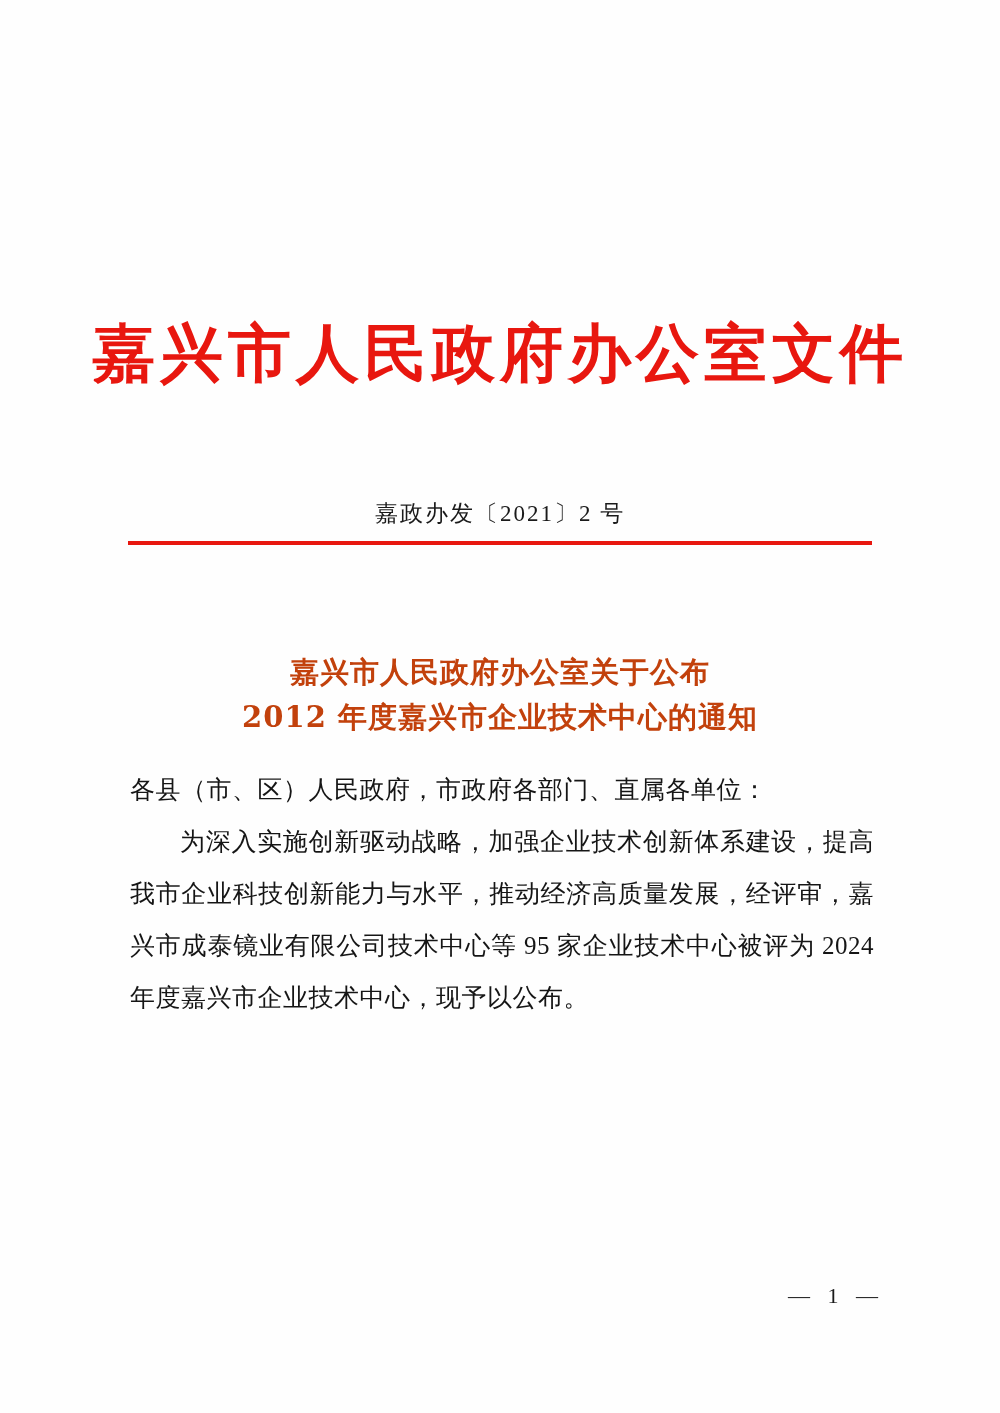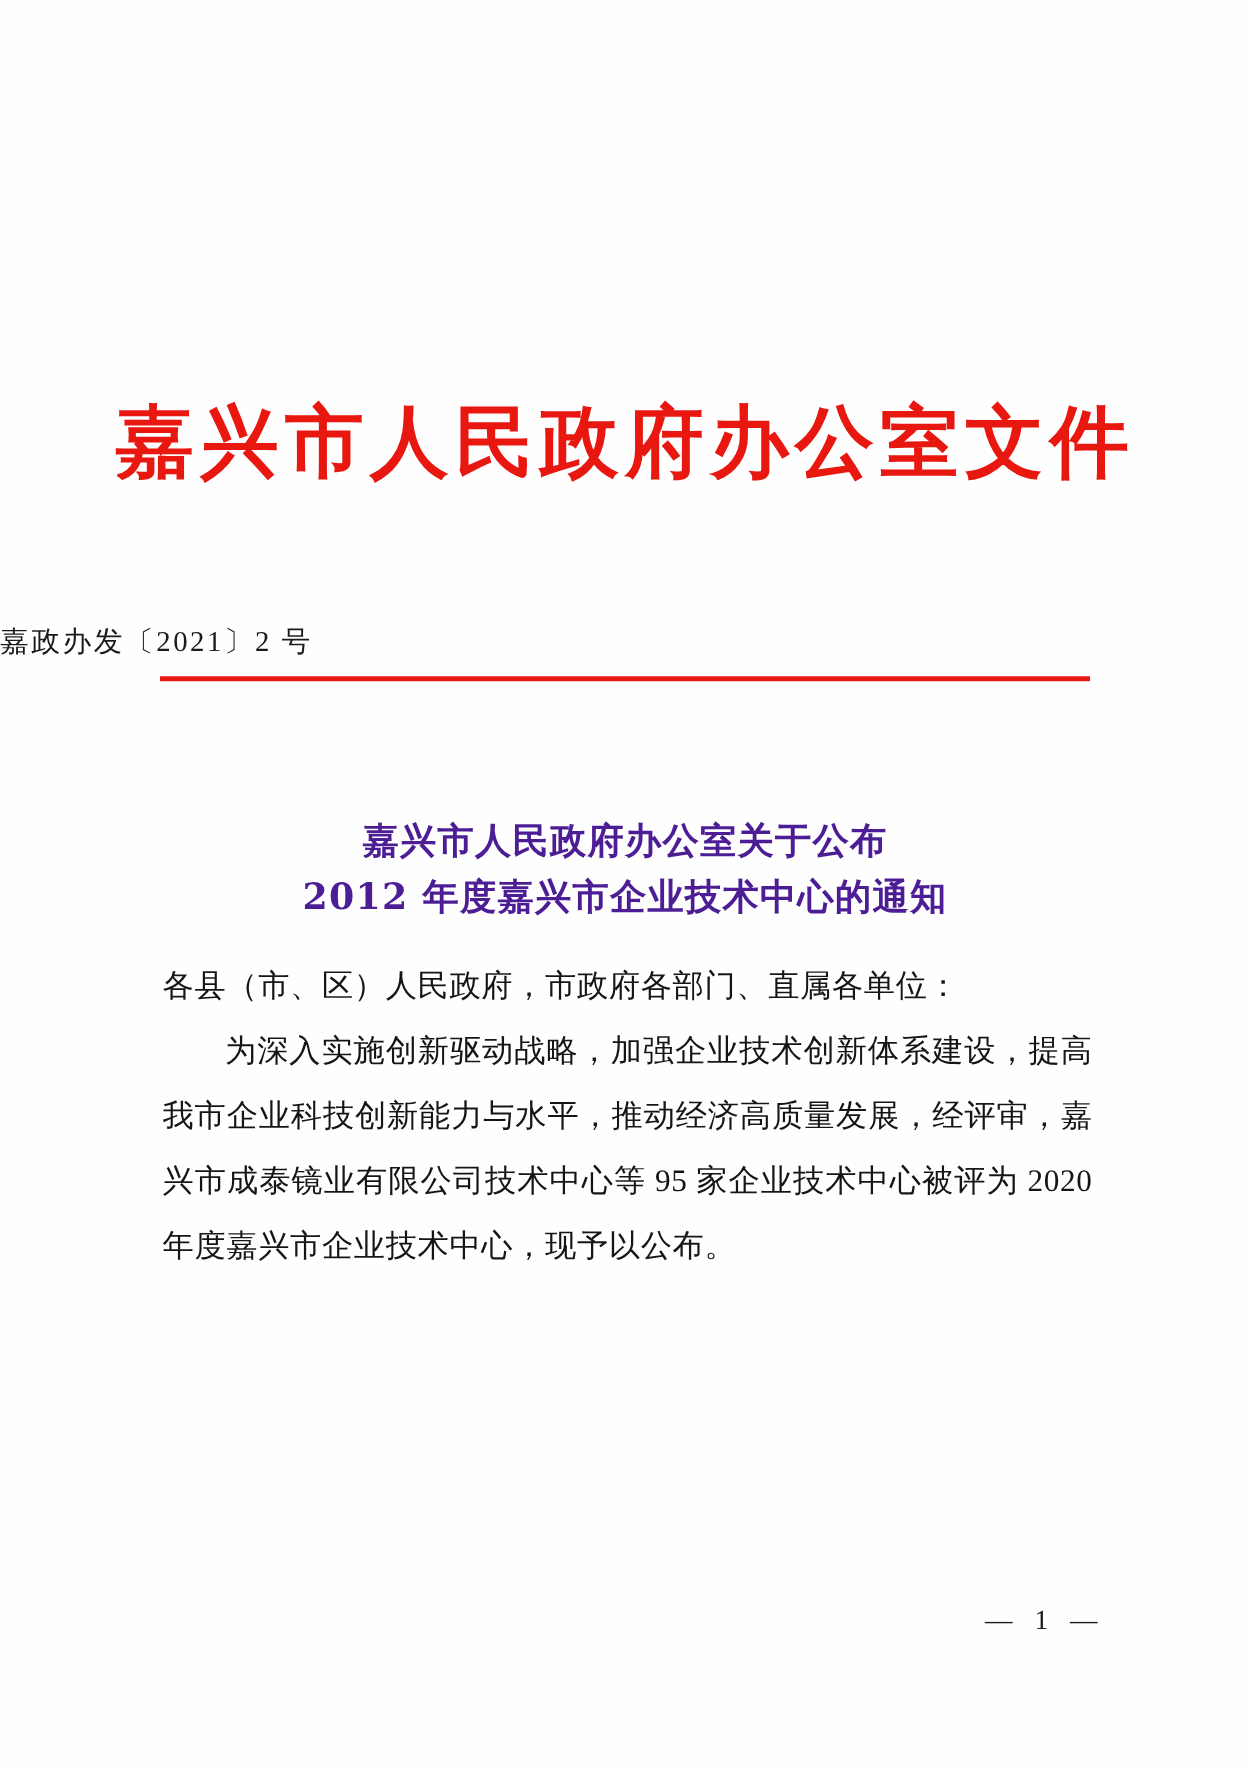--- a/index.html
+++ b/index.html
@@ -41,21 +41,21 @@
     line-height: 1;
     white-space: nowrap;
   }
 
   
   .doc-number {
     position: absolute;
     top: 498px;
     left: 0;
     width: 1000px;
-    text-align: left;
+    text-align: center;
     font-family: "Liberation Serif", "DejaVu Serif", serif;
     font-size: 23px;
     letter-spacing: 2px;
     color: #1a1a1a;
   }
 
   
   .red-rule {
     position: absolute;
     top: 541px;
@@ -70,21 +70,21 @@
     position: absolute;
     top: 650px;
     left: 130px;
     width: 740px;
     text-align: center;
     font-family: "DejaVu Serif", "Liberation Serif", serif;
     font-weight: bold;
     font-size: 29px;
     line-height: 45px;
     letter-spacing: 1px;
-    color: #4c1d95;
+    color: #c2410c;
   }
   .doc-title .line {
     display: block;
     white-space: nowrap;
   }
 
   
   .body-block {
     position: absolute;
     top: 764px;
@@ -144,21 +144,21 @@
 
   <div class="red-rule"></div>
 
   <div class="doc-title">
     <span class="line">嘉兴市人民政府办公室关于公布</span>
     <span class="line">2012 年度嘉兴市企业技术中心的通知</span>
   </div>
 
   <div class="body-block">
     <span class="salutation">各县（市、区）人民政府，市政府各部门、直属各单位：</span>
-    <span class="para">为深入实施创新驱动战略，加强企业技术创新体系建设，提高我市企业科技创新能力与水平，推动经济高质量发展，经评审，嘉兴市成泰镜业有限公司技术中心等 95 家企业技术中心被评为 2020 年度嘉兴市企业技术中心，现予以公布。</span>
+    <span class="para">为深入实施创新驱动战略，加强企业技术创新体系建设，提高我市企业科技创新能力与水平，推动经济高质量发展，经评审，嘉兴市成泰镜业有限公司技术中心等 95 家企业技术中心被评为 2024 年度嘉兴市企业技术中心，现予以公布。</span>
   </div>
 
   <div class="page-footer">
     <span class="footer-inner">
       <span>—</span>
       <span class="num">1</span>
       <span>—</span>
     </span>
   </div>
 

